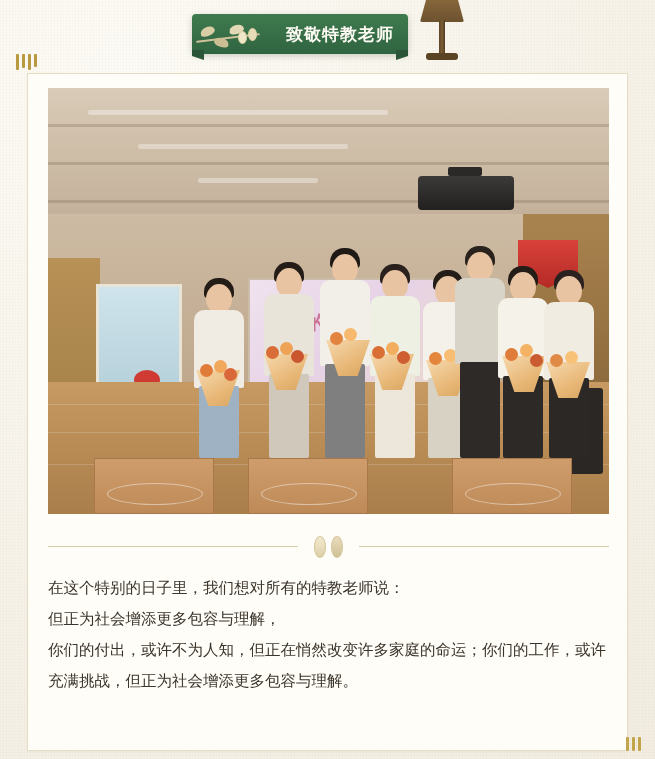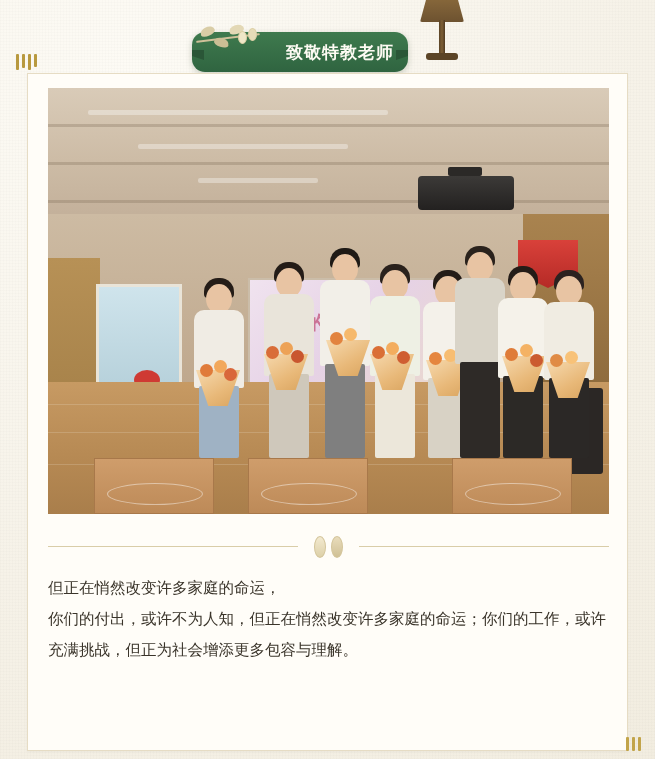--- a/index.html
+++ b/index.html
@@ -56,27 +56,26 @@
     width: 32px; height: 7px;
     background: #5b4426;
     border-radius: 3px;
   }
 
   .banner {
     position: absolute;
     left: 192px; top: 14px;
     width: 216px; height: 40px;
     background: linear-gradient(180deg, #3f7a4e 0%, #2f6440 100%);
-    border-radius: 13px;
+    border-radius: 4px;
     box-shadow: 0 2px 6px rgba(60,80,50,0.25);
     display: flex;
     align-items: center;
     justify-content: flex-end;
     padding-right: 14px;
-    margin-top: 18px;
   }
   .banner-title {
     color: #fdfbf3;
     font-size: 17px;
     font-weight: bold;
     letter-spacing: 1px;
   }
   .banner-ribbon-l, .banner-ribbon-r {
     position: absolute;
     top: 50px;
@@ -499,21 +498,22 @@
   </div>
 
   <div class="divider">
     <div class="div-line left"></div>
     <div class="div-line right"></div>
     <div class="div-seed a"></div>
     <div class="div-seed b"></div>
   </div>
 
   <div class="body-text">
-    <p>但正在悄然改变许多家庭的命运，</p>
+    <p>在这个特别的日子里，我们想对所有的特教老师说：</p>
+    <p>但正为社会增添更多包容与理解，</p>
     <p>你们的付出，或许不为人知，但正在悄然改变许多家庭的命运；你们的工作，或许充满挑战，但正为社会增添更多包容与理解。</p>
   </div>
 </div>
 
 <div class="ticks-bottom">
   <span></span>
     <span></span>
     <span></span>
 </div>
 

